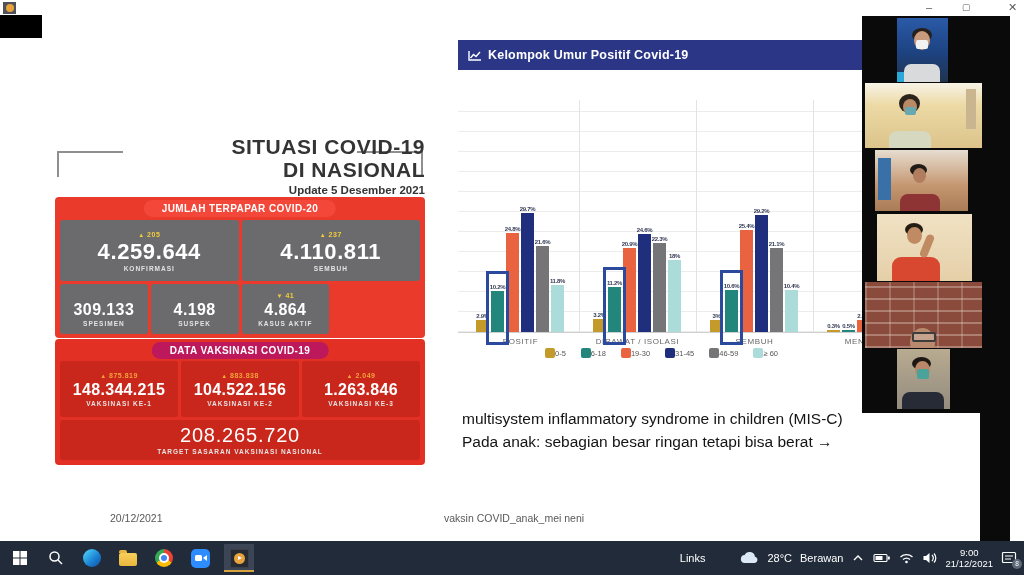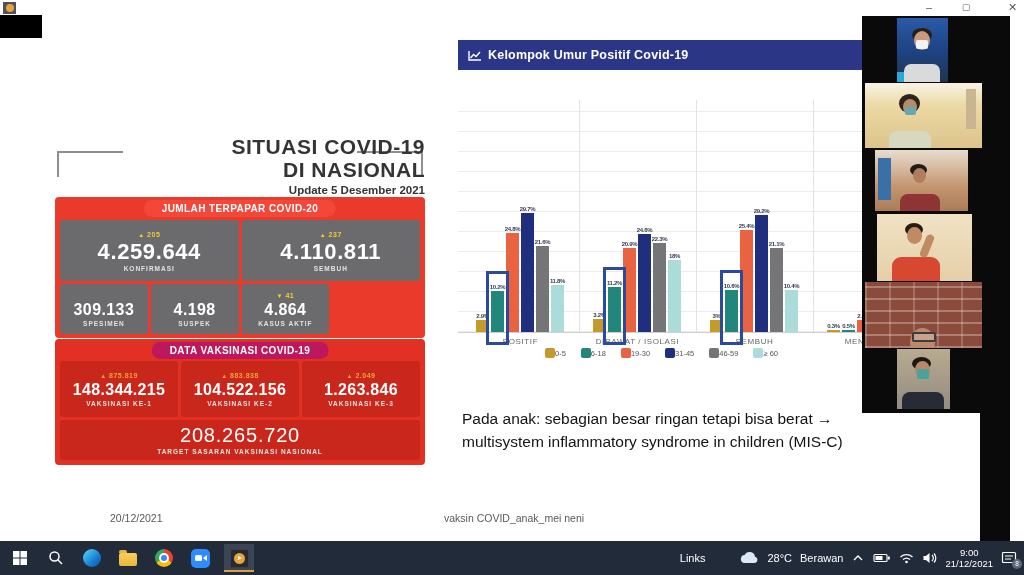--- a/index.html
+++ b/index.html
@@ -298,22 +298,22 @@
           <span>46-59</span>
         </div>
         <div class="lg-item">
           <span class="sw" style="background: rgb(171, 220, 217);"></span>
           <span>≥ 60</span>
         </div>
       </div>
   </div>
 
   <div class="abs note">
+    <div>multisystem inflammatory syndrome in children (MIS-C)</div>
     <div>Pada anak: sebagian besar ringan tetapi bisa berat →</div>
-    <div>multisystem inflammatory syndrome in children (MIS-C)</div>
   </div>
   <div class="abs footer-date">20/12/2021</div>
   <div class="abs footer-file">vaksin COVID_anak_mei neni</div>
 
   <div class="abs video-panel">
     <div class="pv p1">
       <div class="extra"></div>
       <div class="hair"></div>
       <div class="head"></div>
       <div class="mask"></div>

